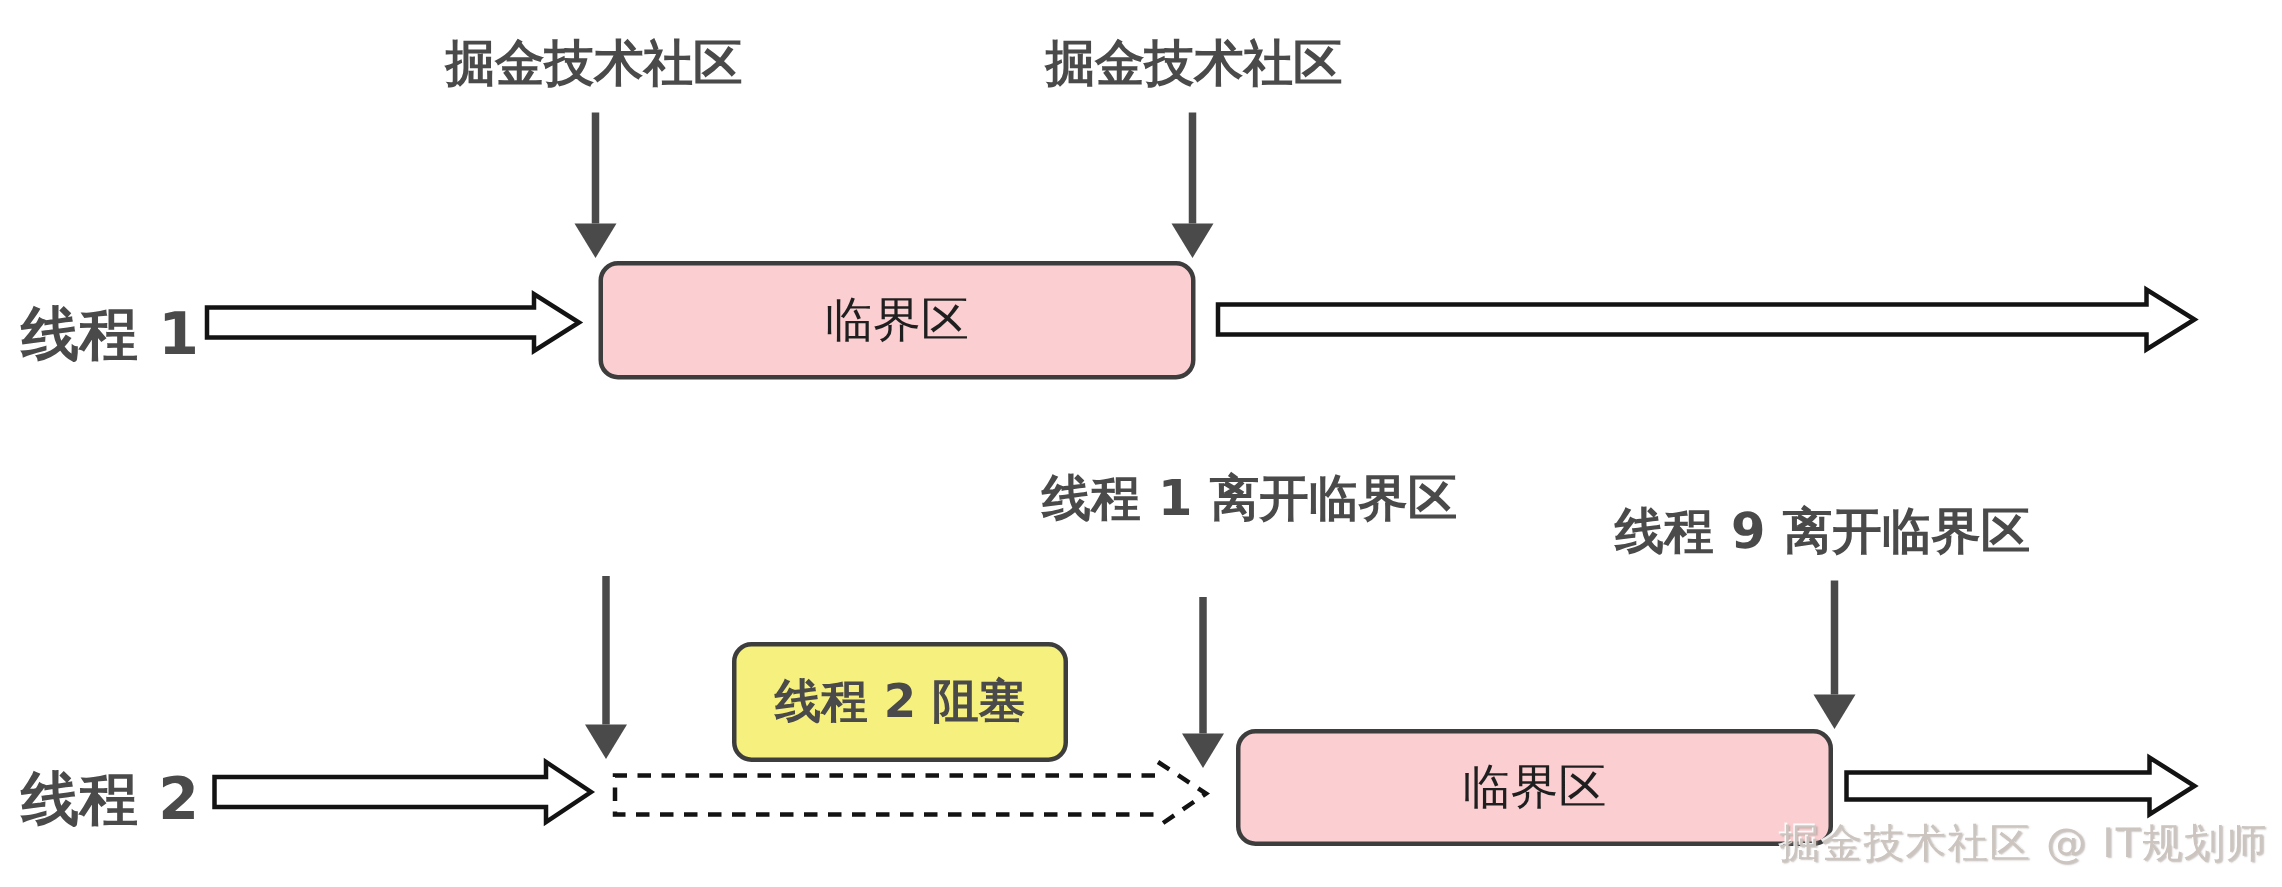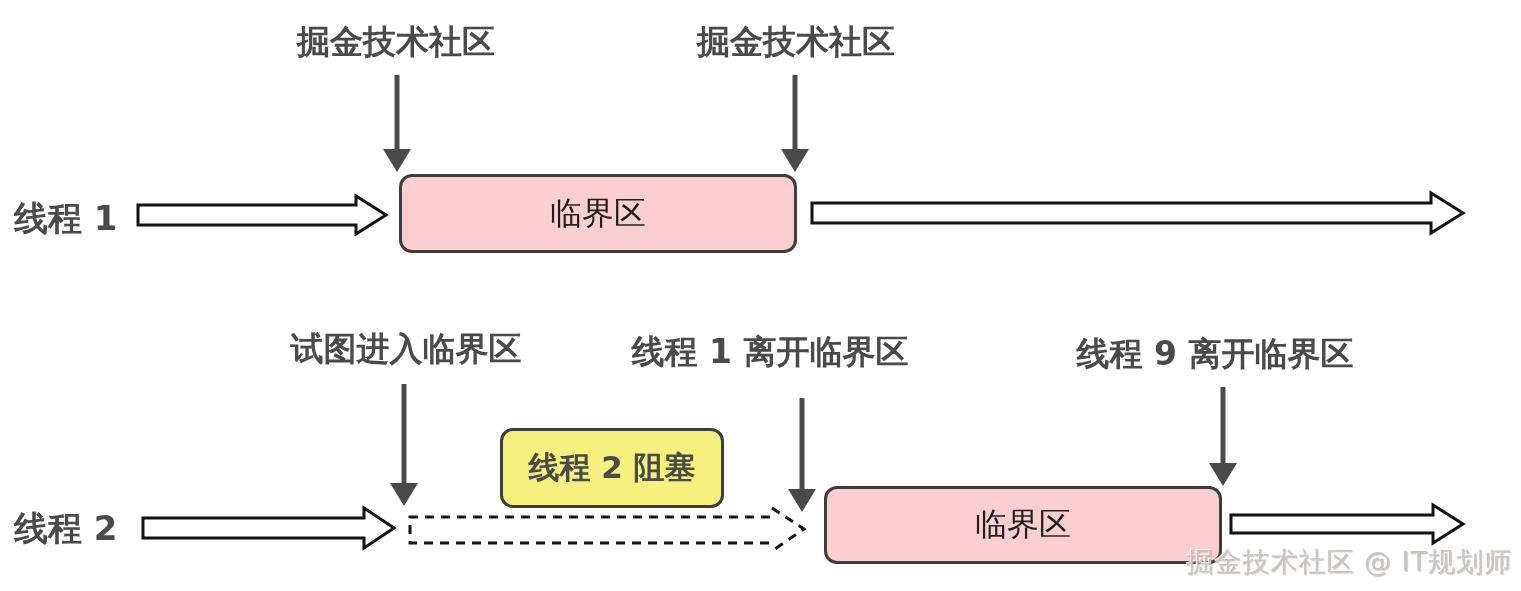--- a/index.html
+++ b/index.html
@@ -2,32 +2,32 @@
 <html><head>
 <meta charset="utf-8">
 <style>
   html,body{margin:0;padding:0;background:#fff;}
   .canvas{
     position:relative;width:1521px;height:591px;background:#ffffff;overflow:hidden;
     font-family:"DejaVu Sans","Liberation Sans",sans-serif;
   }
   svg.layer{position:absolute;left:0;top:0;width:1521px;height:591px;}
   .thread-label{
-    position:absolute;font-size:34px;font-weight:bold;color:#4a4a4a;white-space:nowrap;
+    position:absolute;font-size:39px;font-weight:bold;color:#4a4a4a;white-space:nowrap;
   }
   .ann{
     position:absolute;transform:translateX(-50%);font-size:33px;font-weight:bold;
     color:#4a4a4a;white-space:nowrap;text-align:center;line-height:39px;
   }
   .box{
     position:absolute;border:3px solid #3d3d3d;border-radius:13px;box-sizing:border-box;
     display:flex;align-items:center;justify-content:center;white-space:nowrap;
   }
   .box.pink{background:#fbcfd1;font-size:32px;font-weight:400;color:#1f1f1f;}
-  .box.yellow{background:#f6f17e;font-size:31px;font-weight:bold;color:#4a4a4a;margin-left:12px;}
+  .box.yellow{background:#f6f17e;font-size:31px;font-weight:bold;color:#4a4a4a;}
   .watermark{
     position:absolute;right:9px;top:544px;font-size:27px;letter-spacing:1px;
     color:#cbc4bf;white-space:nowrap;
     text-shadow:-1px -1px 0 rgba(255,255,255,0.9),1px 1px 1px rgba(150,140,135,0.5);
   }
 </style>
 </head>
 <body>
 
 <div class="canvas">
@@ -84,23 +84,22 @@
   <div class="ann" style="left:396px;top:22px;">掘金技术社区</div>
 
   <div class="ann" style="left:796px;top:22px;">掘金技术社区</div>
 
   <div class="thread-label" style="left:14px;top:196px;">线程 1</div>
 
   <div class="box pink" style="left:399px;top:174px;width:398px;height:79px;">
     <span>临界区</span>
   </div>
 
-  <div class="ann" style="left:406px;top:329px;">试图进入临界区</div>
 
-  <div class="ann" style="left:770px;top:312px;margin-top:20px;">
+  <div class="ann" style="left:833px;top:312px;">
     <div>线程 1 离开临界区</div>
   </div>
 
   <div class="ann" style="left:1215px;top:334px;">线程 9 离开临界区</div>
 
   <div class="thread-label" style="left:14px;top:506px;text-align:right;">线程 2</div>
 
   <div class="box yellow" style="left:488px;top:428px;width:224px;height:80px;">
     <span>线程 2 阻塞</span>
   </div>

